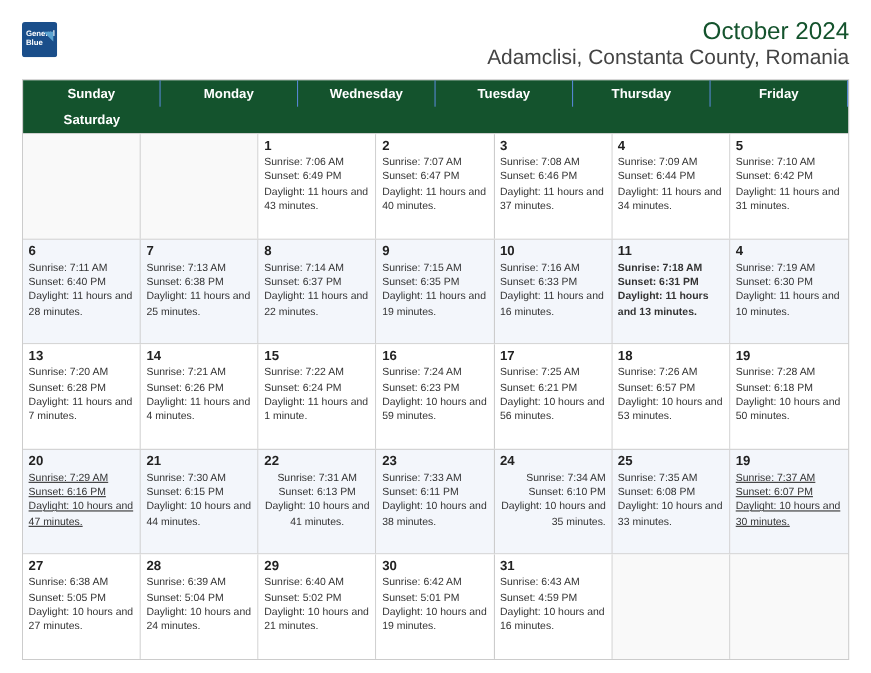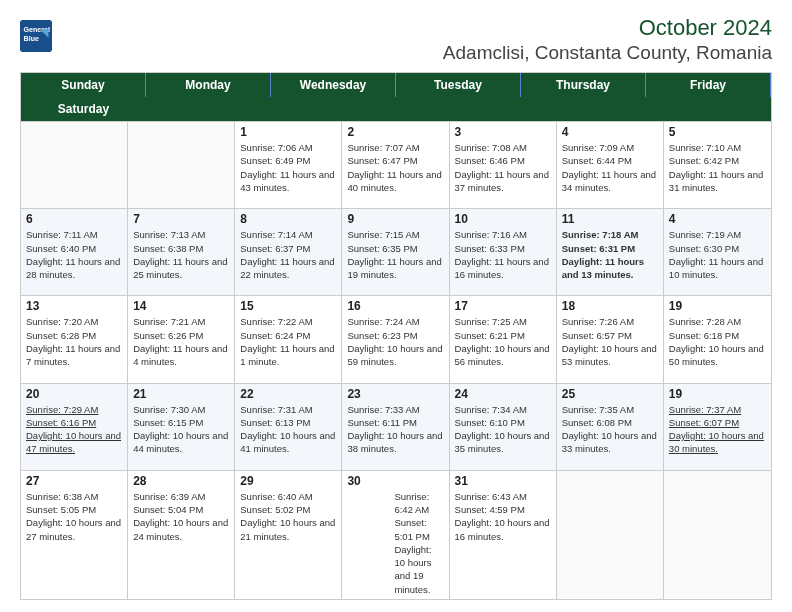--- a/index.html
+++ b/index.html
@@ -264,33 +264,33 @@
 Daylight: 10 hours and 47 minutes.</div>
           </div>
           <div class="cal-cell cal-cell-alt">
             <div class="day-num">21</div>
             <div class="cell-info" style="white-space: pre-line;">Sunrise: 7:30 AM
 Sunset: 6:15 PM
 Daylight: 10 hours and 44 minutes.</div>
           </div>
           <div class="cal-cell cal-cell-alt">
             <div class="day-num">22</div>
-            <div class="cell-info" style="white-space: pre-line;">Sunrise: 7:31 AM
+            <div class="cell-info" style="white-space: pre-line; text-align: center;">Sunrise: 7:31 AM
 Sunset: 6:13 PM
 Daylight: 10 hours and 41 minutes.</div>
           </div>
           <div class="cal-cell cal-cell-alt">
             <div class="day-num">23</div>
             <div class="cell-info" style="white-space: pre-line;">Sunrise: 7:33 AM
 Sunset: 6:11 PM
 Daylight: 10 hours and 38 minutes.</div>
           </div>
           <div class="cal-cell cal-cell-alt">
             <div class="day-num">24</div>
-            <div class="cell-info" style="white-space: pre-line;">Sunrise: 7:34 AM
+            <div class="cell-info" style="white-space: pre-line; text-align: right;">Sunrise: 7:34 AM
 Sunset: 6:10 PM
 Daylight: 10 hours and 35 minutes.</div>
           </div>
           <div class="cal-cell cal-cell-alt">
             <div class="day-num">25</div>
             <div class="cell-info" style="white-space: pre-line;">Sunrise: 7:35 AM
 Sunset: 6:08 PM
 Daylight: 10 hours and 33 minutes.</div>
           </div>
           <div class="cal-cell cal-cell-alt">
@@ -314,21 +314,21 @@
 Daylight: 10 hours and 24 minutes.</div>
           </div>
           <div class="cal-cell">
             <div class="day-num">29</div>
             <div class="cell-info" style="white-space: pre-line;">Sunrise: 6:40 AM
 Sunset: 5:02 PM
 Daylight: 10 hours and 21 minutes.</div>
           </div>
           <div class="cal-cell">
             <div class="day-num">30</div>
-            <div class="cell-info" style="white-space: pre-line; margin-left: 47px;">Sunrise: 6:42 AM
+            <div class="cell-info" style="white-space: pre-line;">Sunrise: 6:42 AM
 Sunset: 5:01 PM
 Daylight: 10 hours and 19 minutes.</div>
           </div>
           <div class="cal-cell">
             <div class="day-num">31</div>
             <div class="cell-info" style="white-space: pre-line;">Sunrise: 6:43 AM
 Sunset: 4:59 PM
 Daylight: 10 hours and 16 minutes.</div>
           </div>
           <div class="cal-cell empty"></div>

